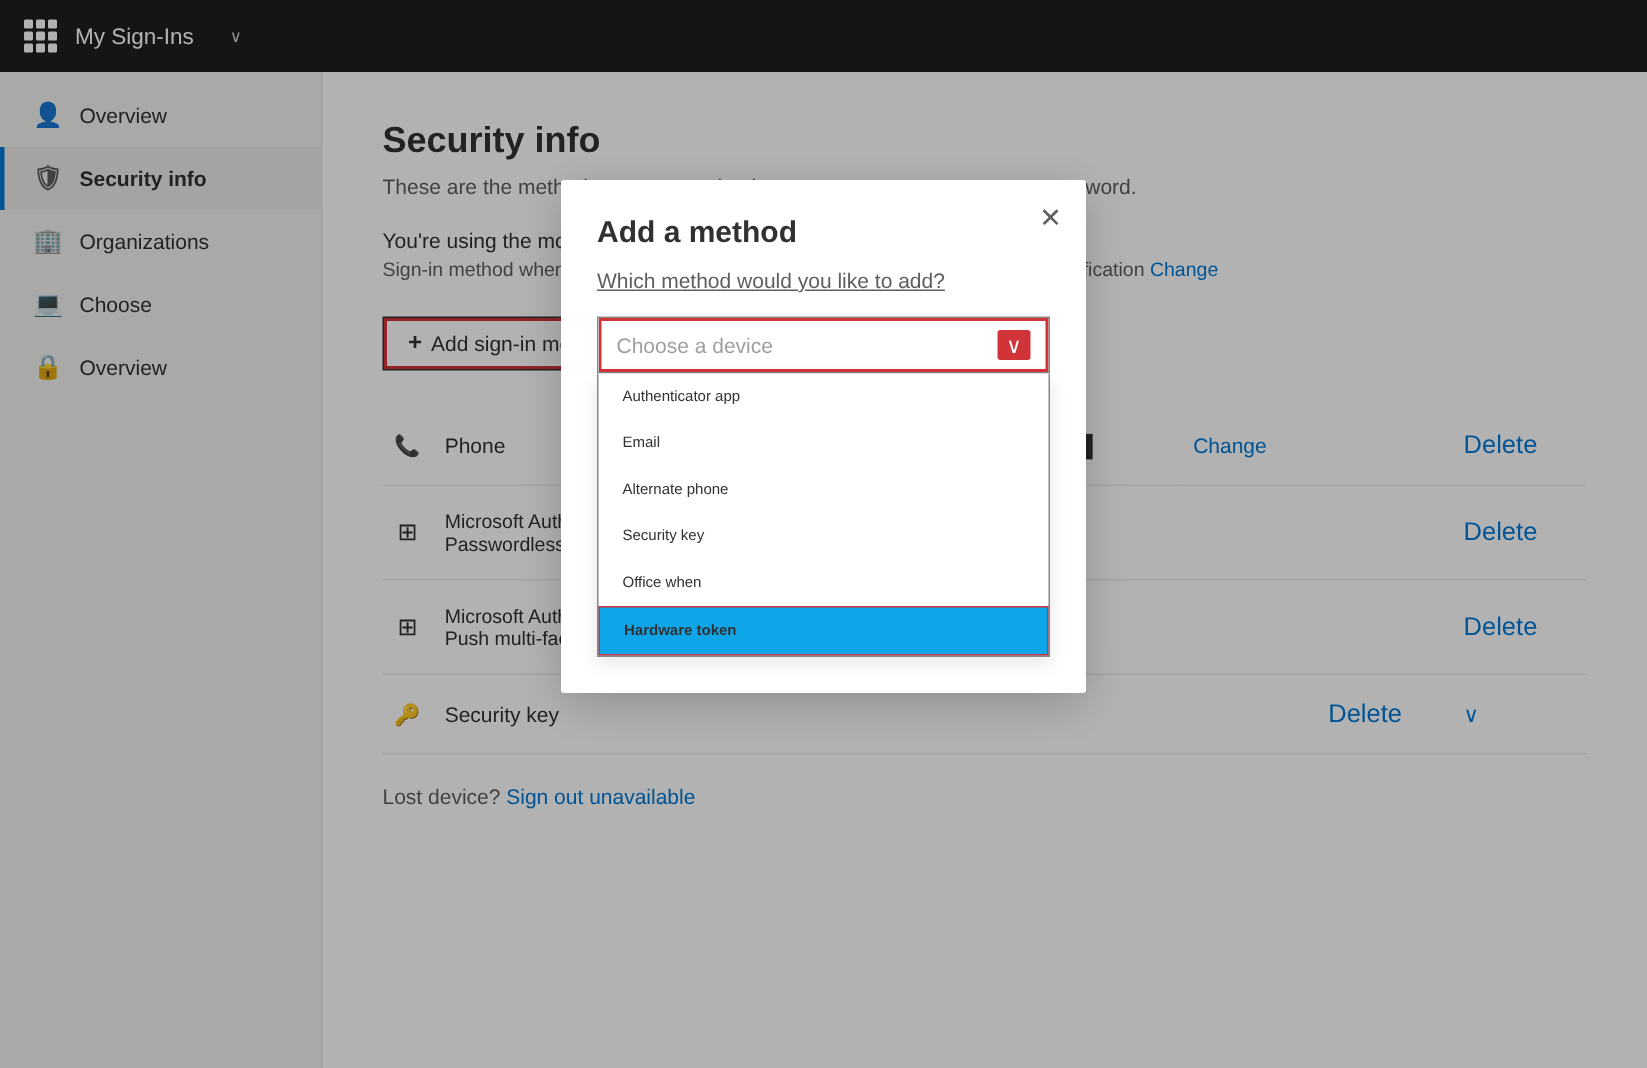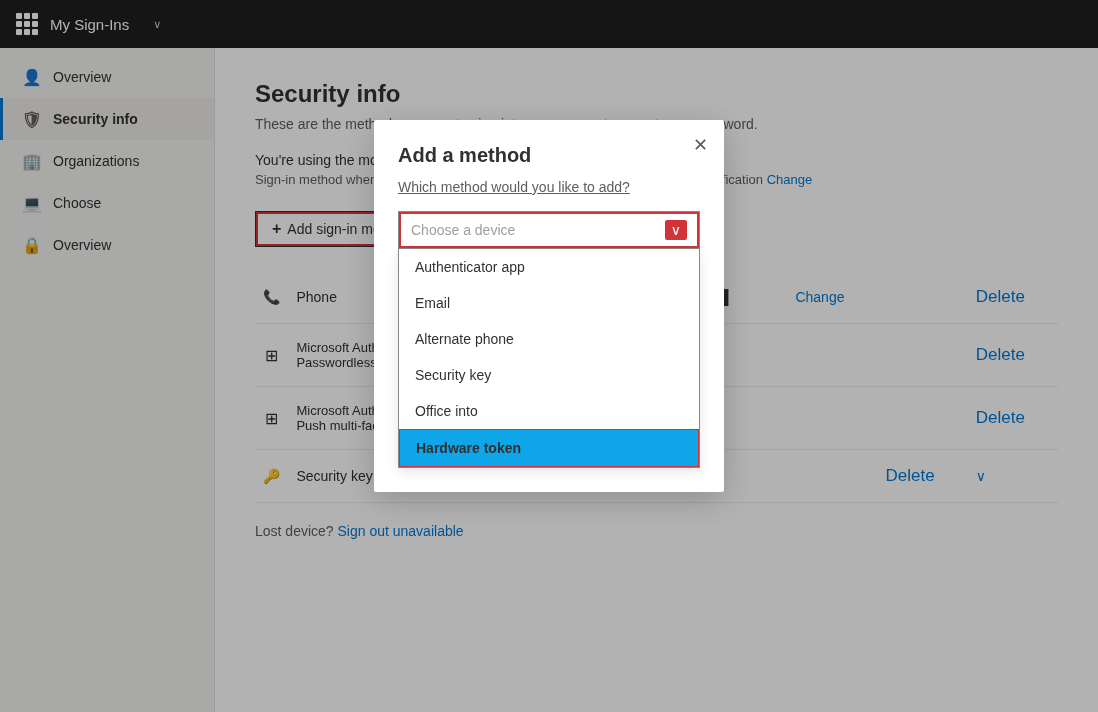--- a/index.html
+++ b/index.html
@@ -248,21 +248,21 @@
 
     
     .dropdown-list {
       border: 1px solid #8a8886;
       border-top: none;
       background: #fff;
       box-shadow: 0 4px 12px rgba(0,0,0,0.1);
     }
     .dropdown-item {
       padding: 10px 16px;
-      font-size: 14px;
+      font-size: 10px;
       color: #323130;
       cursor: pointer;
     }
     .dropdown-item.highlighted {
       background: #0ea5e9;
       border: 1.5px solid #d13438;
       font-weight: bold;
     }
   </style>
 </head>
@@ -381,17 +381,17 @@
 
     <div class="method-select-box">
       <span>Choose a device</span>
       <span class="chevron-down">∨</span>
     </div>
     <div class="dropdown-list">
       <div class="dropdown-item">Authenticator app</div>
       <div class="dropdown-item">Email</div>
       <div class="dropdown-item">Alternate phone</div>
       <div class="dropdown-item">Security key</div>
-      <div class="dropdown-item">Office into</div>
+      <div class="dropdown-item">Office when</div>
       <div class="dropdown-item highlighted">Hardware token</div>
     </div>
   </div>
 </div>
 
 </body></html>

